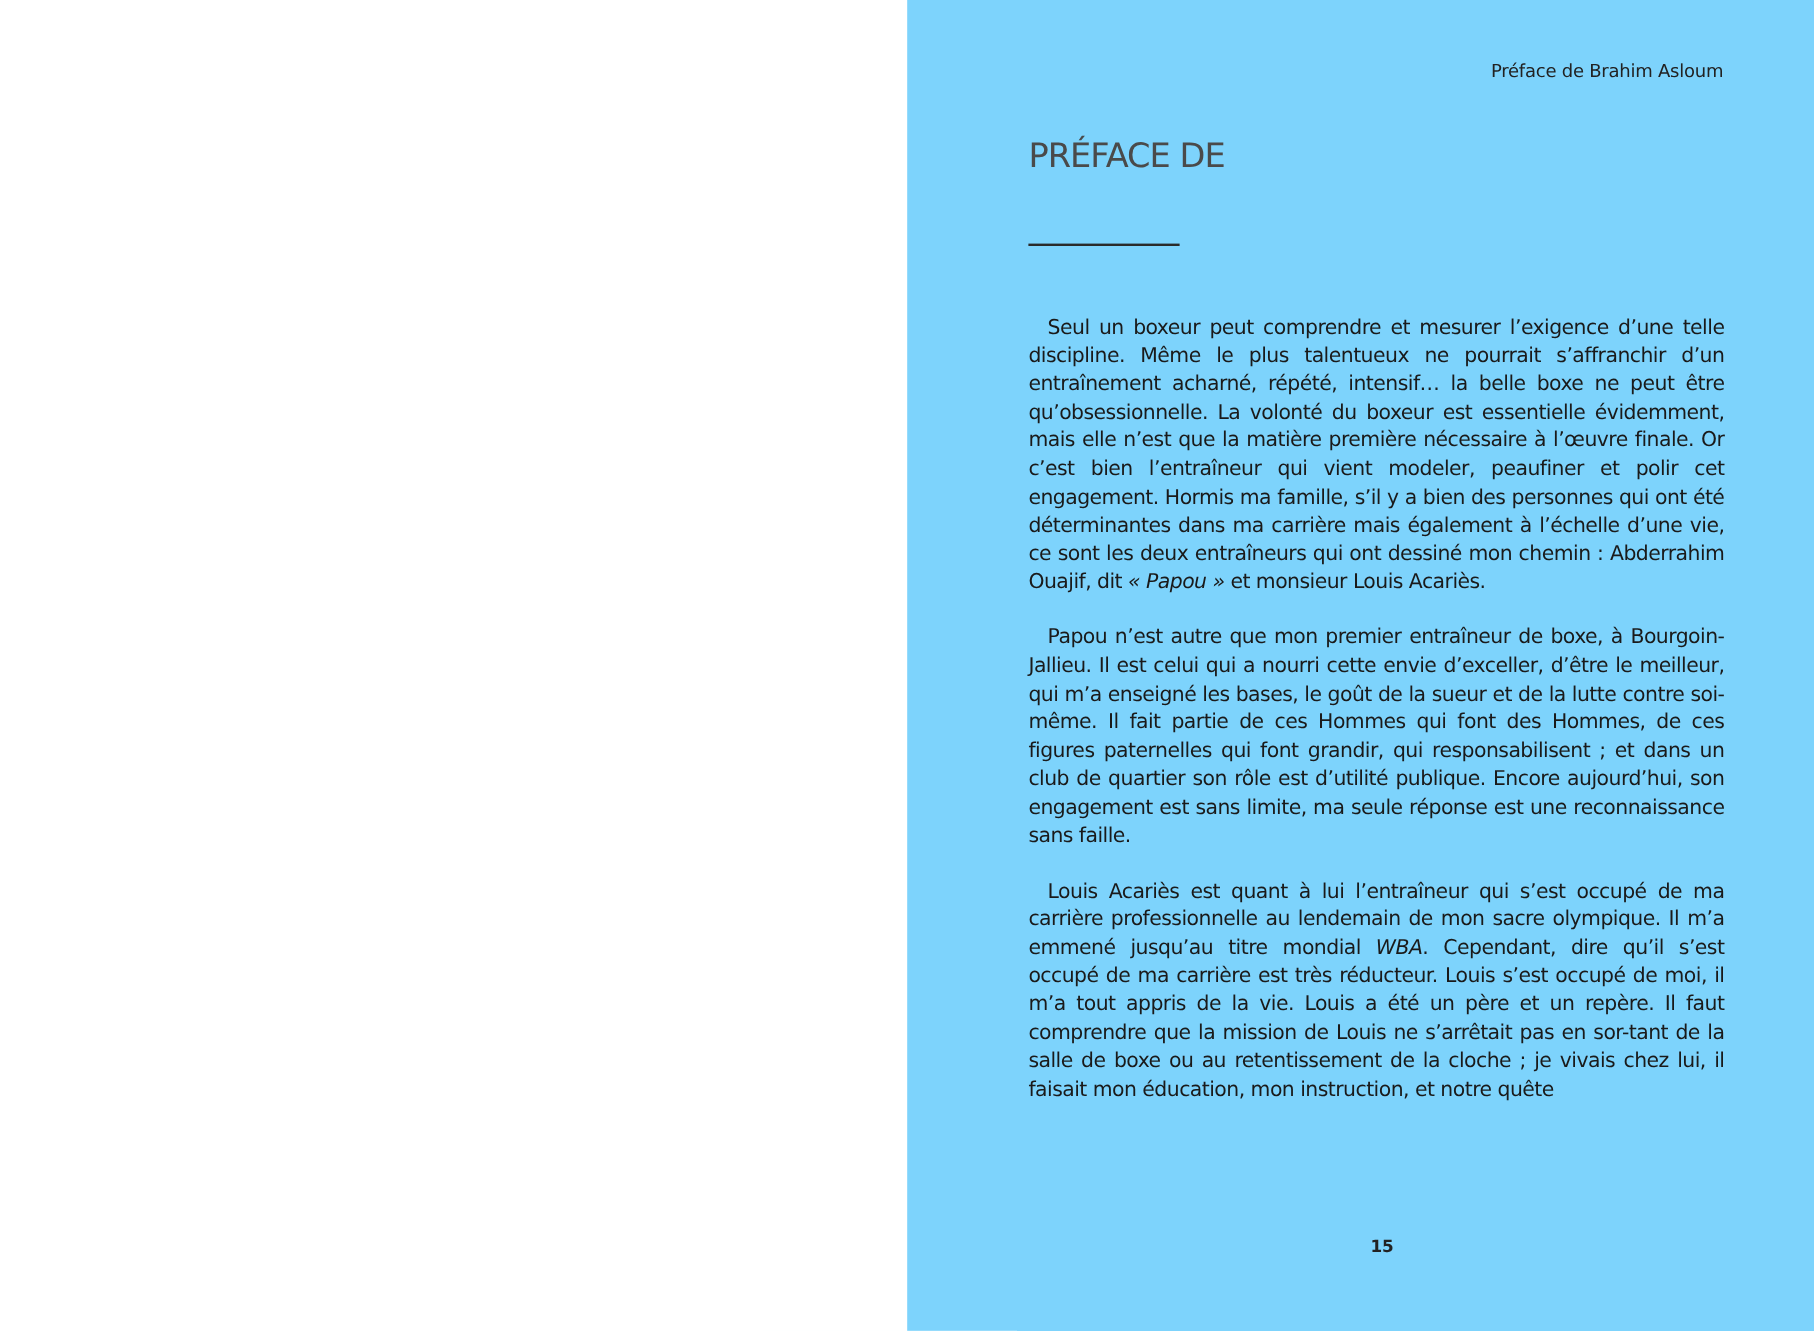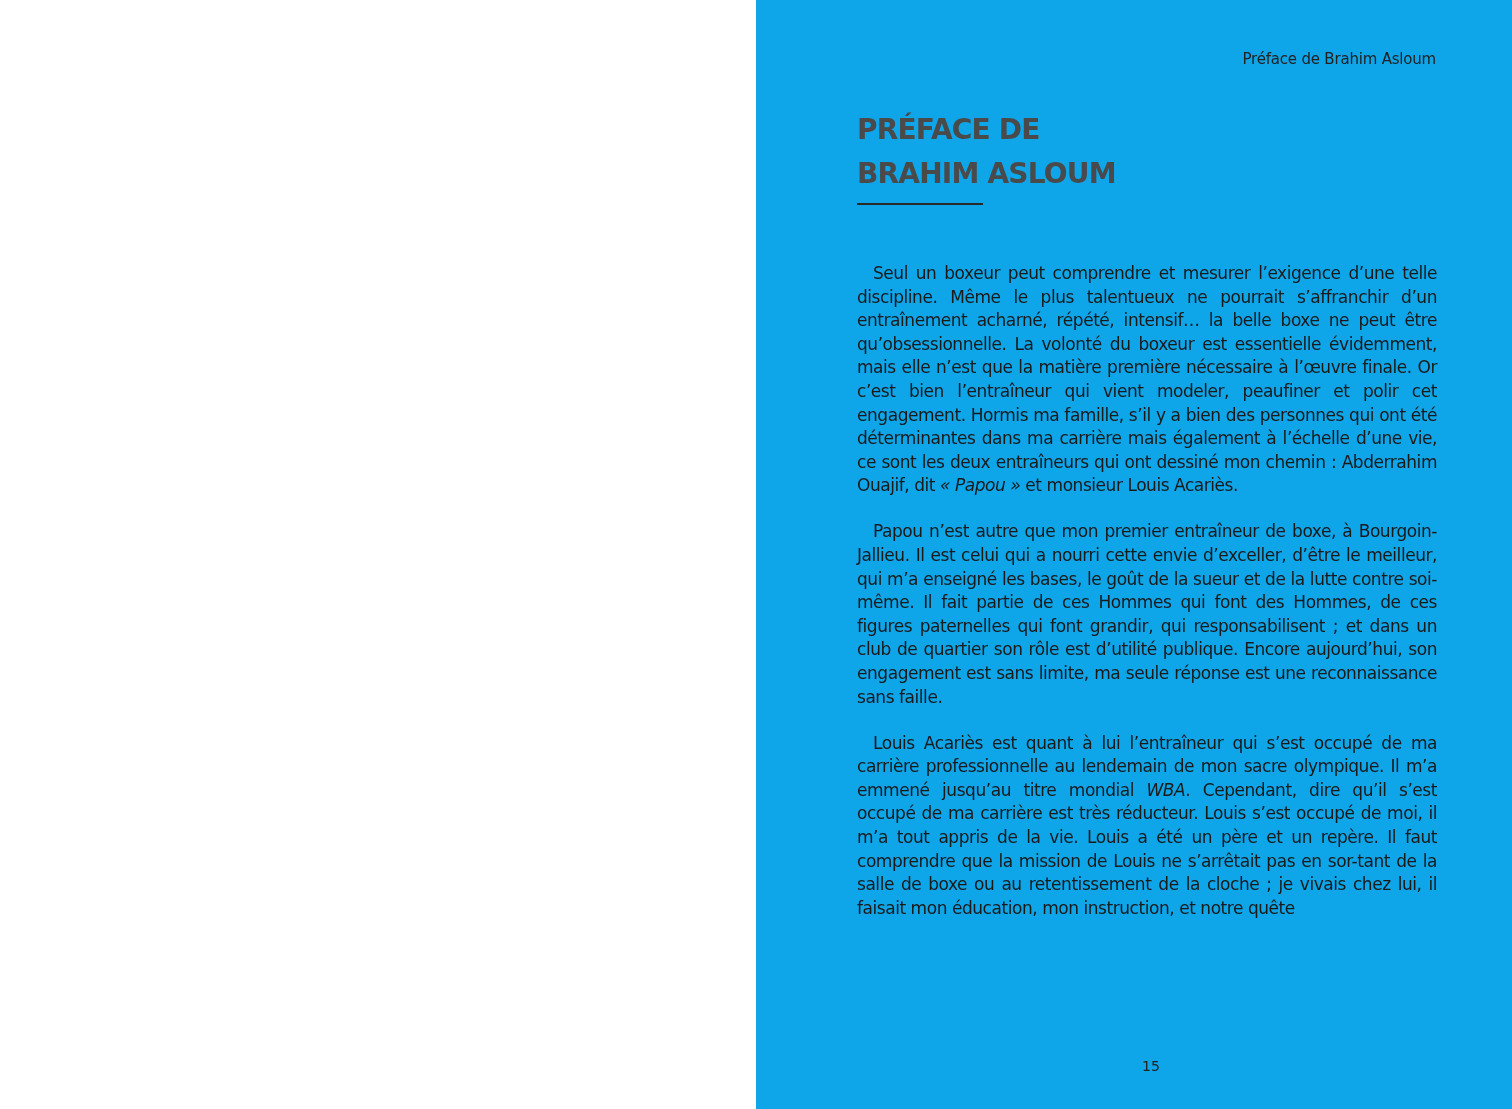--- a/index.html
+++ b/index.html
@@ -21,38 +21,38 @@
       display: flex;
     }
     .page-left {
       width: 756px;
       height: 1109px;
       background: #ffffff;
     }
     .page-right {
       width: 756px;
       height: 1109px;
-      background: #0ea5e9;
+      background: #7dd3fc;
       position: relative;
     }
     .running-head {
       position: absolute;
       top: 50px;
       right: 76px;
       font-size: 15px;
       letter-spacing: -0.2px;
       color: #222222;
     }
     .chapter-title {
       position: absolute;
       left: 101px;
       top: 108px;
       margin: 0;
       font-family: "DejaVu Sans", sans-serif;
-      font-weight: bold;
+      font-weight: normal;
       font-size: 28px;
       line-height: 44px;
       letter-spacing: -0.8px;
       text-transform: uppercase;
       color: #4a4a4a;
     }
     .title-rule {
       position: absolute;
       left: 101px;
       top: 203px;
@@ -78,39 +78,38 @@
       margin: 0 0 22.5px 0;
       text-indent: 16px;
       text-align: justify;
       hyphens: auto;
     }
     .em {
       font-style: italic;
     }
     .folio {
       position: absolute;
-      top: 1058px;
+      top: 1031px;
       left: 386px;
       font-size: 14px;
-      font-weight: normal;
+      font-weight: bold;
       color: #222222;
     }
   </style>
 </head>
 <body>
 
 <div class="spread">
   <div class="page-left"></div>
 
   <div class="page-right">
     <div class="running-head">Préface de Brahim Asloum</div>
 
     <h1 class="chapter-title">
       <span>PRÉFACE DE</span><br>
-      <span>BRAHIM ASLOUM</span>
     </h1>
 
     <div class="title-rule"></div>
 
     <div class="text-block">
       <div id="paragraphs">
           <p class="para"><span>Seul un boxeur peut comprendre et mesurer l’exigence d’une telle discipline. Même le plus talentueux ne pourrait s’affranchir d’un entraînement acharné, répété, intensif… la belle boxe ne peut être qu’obsessionnelle. La volonté du boxeur est essentielle évidemment, mais elle n’est que la matière première nécessaire à l’œuvre finale. Or c’est bien l’entraîneur qui vient modeler, peaufiner et polir cet engagement. Hormis ma famille, s’il y a bien des personnes qui ont été déterminantes dans ma carrière mais également à l’échelle d’une vie, ce sont les deux entraîneurs qui ont dessiné mon chemin : Abderrahim Ouajif, dit </span><span class="em">« Papou »</span><span> et monsieur Louis Acariès.</span></p>
           <p class="para"><span>Papou n’est autre que mon premier entraîneur de boxe, à Bourgoin-Jallieu. Il est celui qui a nourri cette envie d’exceller, d’être le meilleur, qui m’a enseigné les bases, le goût de la sueur et de la lutte contre soi-même. Il fait partie de ces Hommes qui font des Hommes, de ces figures paternelles qui font grandir, qui responsabilisent ; et dans un club de quartier son rôle est d’utilité publique. Encore aujourd’hui, son engagement est sans limite, ma seule réponse est une reconnaissance sans faille.</span></p>
           <p class="para"><span>Louis Acariès est quant à lui l’entraîneur qui s’est occupé de ma carrière professionnelle au lendemain de mon sacre olympique. Il m’a emmené jusqu’au titre mondial </span><span class="em">WBA</span><span>. Cependant, dire qu’il s’est occupé de ma carrière est très réducteur. Louis s’est occupé de moi, il m’a tout appris de la vie. Louis a été un père et un repère. Il faut comprendre que la mission de Louis ne s’arrêtait pas en sor-tant de la salle de boxe ou au retentissement de la cloche ; je vivais chez lui, il faisait mon éducation, mon instruction, et notre quête</span></p>
         </div>

